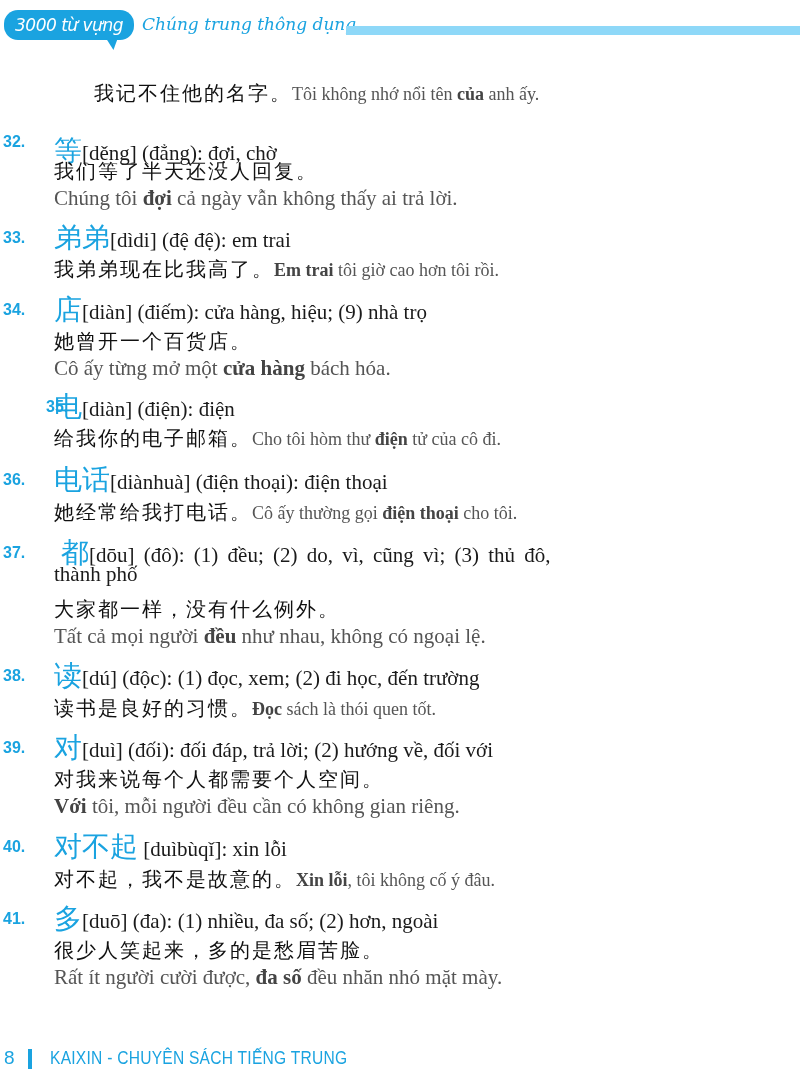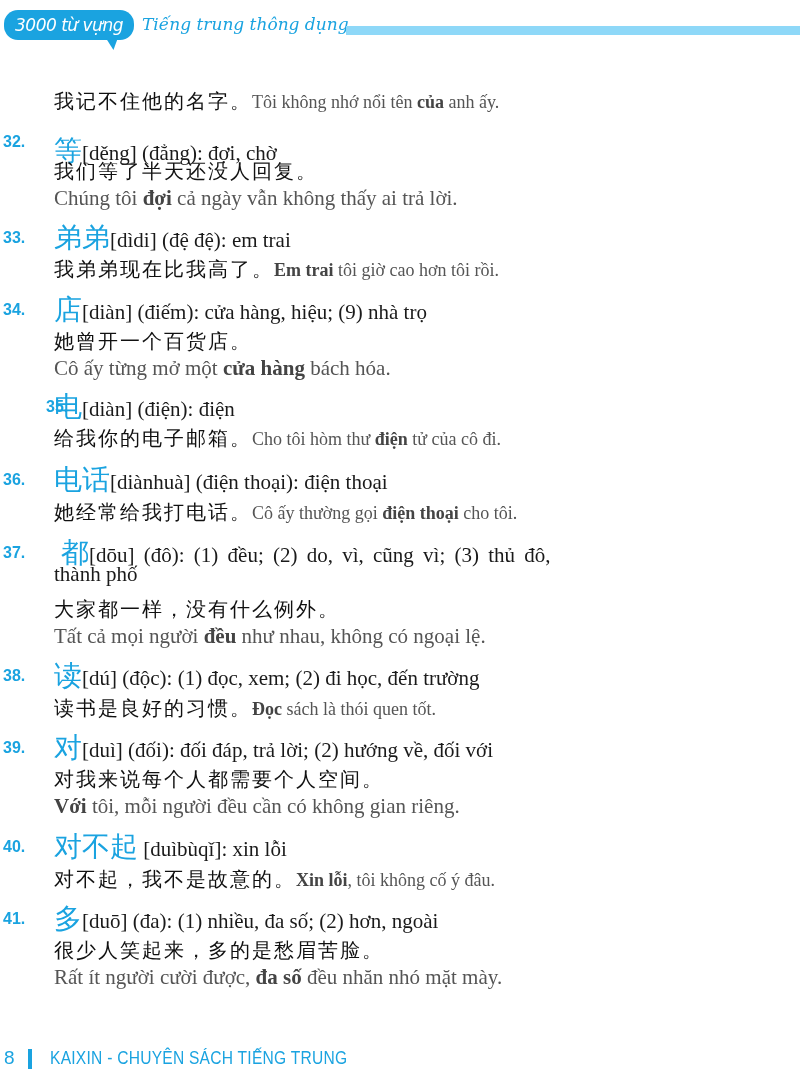--- a/index.html
+++ b/index.html
@@ -33,27 +33,27 @@
   .footer .page { position: absolute; left: 4px; top: 2px; }
   .footer .sep { position: absolute; left: 28px; top: 4px; width: 4px; height: 20px; background: #1aa3e0; }
   .footer .brand { position: absolute; left: 50px; top: 2px; transform: scaleX(0.82); transform-origin: left; letter-spacing: 0.3px; }
 </style>
 </head>
 <body>
 
 <div class="header">
   <div class="bubble">3000 từ vựng</div>
   <div class="bubble-tail"></div>
-  <div class="subtitle">Tiếng trung thông dụng</div>
+  <div class="subtitle">Chúng trung thông dụng</div>
   <div class="bar"></div>
 </div>
 
 <div class="content">
 
-  <div class="line ex-zh" style="top:8px;">
+  <div class="line ex-zh" style="top:0;margin-left:40px;">
     <span>我记不住他的名字。</span><span class="ex-vi"><span>Tôi không nhớ nổi tên </span><b>của</b><span> anh ấy.</span></span>
   </div>
 
   <div>
     <div class="num" style="top:53px;">32.</div>
     <div class="line head" style="top:52px;"><span class="hanzi">等</span><span>[děng]</span> <span>(đẳng)</span><span>: đợi, chờ</span></div>
     <div class="line ex-zh" style="top:78px;">我们等了半天还没人回复。</div>
     <div class="line ex-vi-line" style="top:106px;"><span>Chúng tôi </span><b>đợi</b><span> cả ngày vẫn không thấy ai trả lời.</span></div>
   </div>
 

